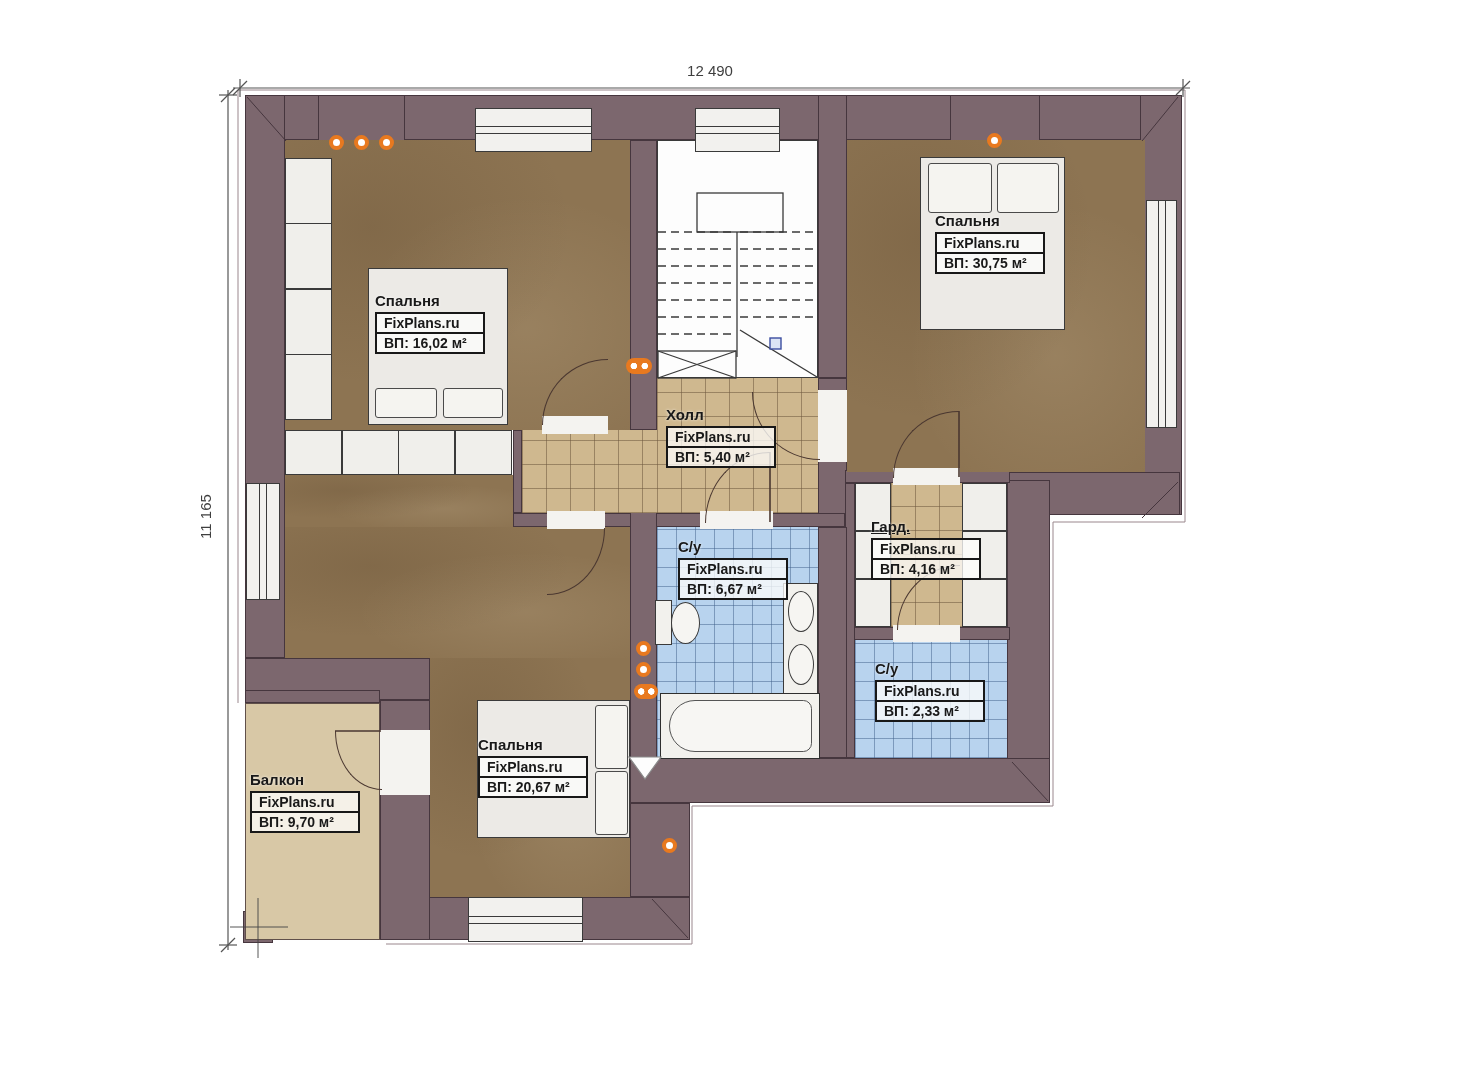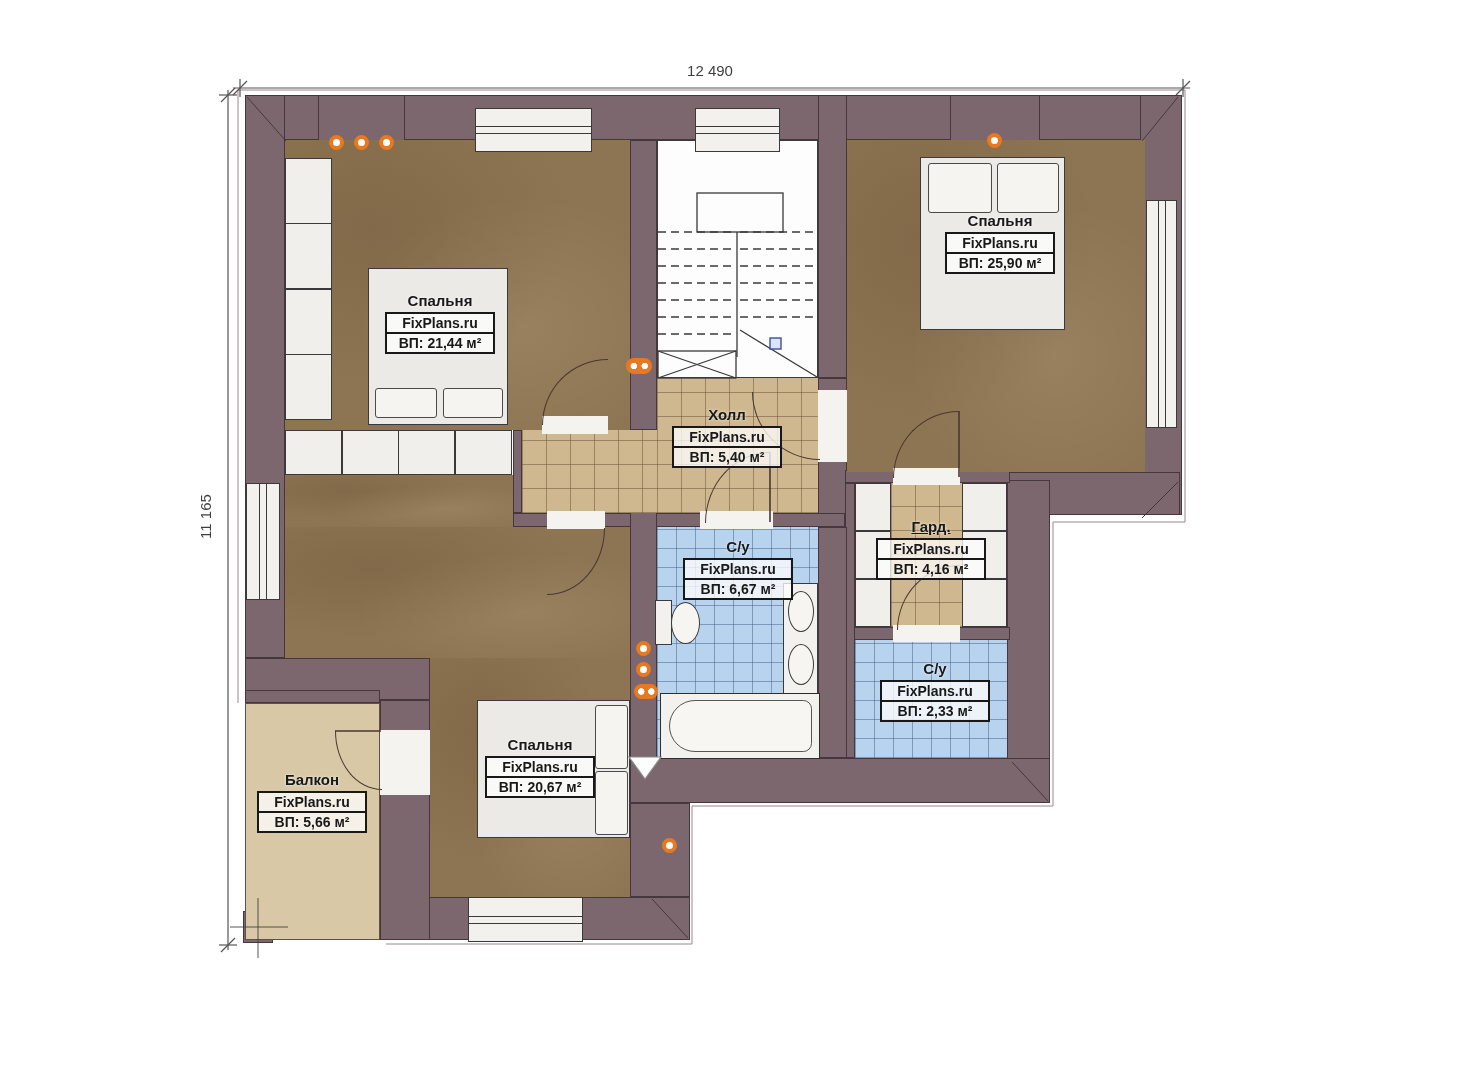--- a/index.html
+++ b/index.html
@@ -43,21 +43,21 @@
   .arc.tl{border-top:1.6px solid #4a3730;border-left:1.6px solid #4a3730;border-top-left-radius:100% 100%;}
   .arc.br{border-bottom:1.6px solid #4a3730;border-right:1.6px solid #4a3730;border-bottom-right-radius:100% 100%;}
   .arc.bl{border-bottom:1.6px solid #4a3730;border-left:1.6px solid #4a3730;border-bottom-left-radius:100% 100%;}
   
   .light{position:absolute;box-sizing:border-box;width:15px;height:15px;border-radius:50%;
     background:#ffffff;border:4px solid #e8791f;z-index:6;}
   .light-double{position:absolute;box-sizing:border-box;border-radius:8px;background:
     radial-gradient(circle at 30% 50%, #fff 0 3px, transparent 3.5px),
     radial-gradient(circle at 72% 50%, #fff 0 3px, transparent 3.5px), #e8791f;z-index:6;}
   
-  .room-label{position:absolute;z-index:7;text-align:center;color:#191919;}
+  .room-label{position:absolute;z-index:7;text-align:left;color:#191919;}
   .room-name{font-weight:bold;font-size:15px;margin-bottom:3px;text-shadow:0 0 3px rgba(255,255,255,.85);}
   .label-box{display:inline-block;background:rgba(253,253,251,.78);border:2px solid #181818;min-width:106px;}
   .label-brand{font-size:14px;font-weight:bold;padding:1px 7px;border-bottom:2px solid #181818;white-space:nowrap;}
   .label-area{font-size:14px;font-weight:bold;padding:1px 7px;white-space:nowrap;}
   .dim-label{position:absolute;z-index:8;font-size:15px;color:#3f3f3f;text-align:center;}
   #dim-left-label{transform:rotate(-90deg);transform-origin:center;}
   #linework{position:absolute;left:0;top:0;z-index:4;pointer-events:none;}
 </style>
 </head>
 <body>
@@ -130,28 +130,28 @@
     <polygon points="629,757 661,757 645,779" fill="#fdfdfd" stroke="#8a8a8a" stroke-width="1.2"></polygon>
   </svg>
 
   <div class="dim-label" id="dim-top-label" style="left:640px;top:62px;width:140px;">12 490</div>
   <div class="dim-label" id="dim-left-label" style="left:160px;top:508px;width:90px;">11 165</div>
 
   <div class="room-label" style="left:375px;top:292px;width:130px;">
     <div class="room-name">Спальня</div>
     <div class="label-box">
       <div class="label-brand">FixPlans.ru</div>
-      <div class="label-area">ВП: 21,44 м²</div>
+      <div class="label-area">ВП: 16,02 м²</div>
     </div>
   </div>
   <div class="room-label" style="left:935px;top:212px;width:130px;">
     <div class="room-name">Спальня</div>
     <div class="label-box">
       <div class="label-brand">FixPlans.ru</div>
-      <div class="label-area">ВП: 25,90 м²</div>
+      <div class="label-area">ВП: 30,75 м²</div>
     </div>
   </div>
   <div class="room-label" style="left:666px;top:406px;width:122px;">
     <div class="room-name">Холл</div>
     <div class="label-box">
       <div class="label-brand">FixPlans.ru</div>
       <div class="label-area">ВП: 5,40 м²</div>
     </div>
   </div>
   <div class="room-label" style="left:678px;top:538px;width:120px;">
@@ -179,21 +179,21 @@
     <div class="room-name">Спальня</div>
     <div class="label-box">
       <div class="label-brand">FixPlans.ru</div>
       <div class="label-area">ВП: 20,67 м²</div>
     </div>
   </div>
   <div class="room-label" style="left:250px;top:771px;width:124px;">
     <div class="room-name">Балкон</div>
     <div class="label-box">
       <div class="label-brand">FixPlans.ru</div>
-      <div class="label-area">ВП: 5,66 м²</div>
+      <div class="label-area">ВП: 9,70 м²</div>
     </div>
   </div>
 
 <div class="w" style="left: 245px; top: 95px; width: 935px; height: 45px;"></div>
     <div class="w" style="left: 245px; top: 95px; width: 40px; height: 563px;"></div>
     <div class="w" style="left: 318px; top: 95px; width: 87px; height: 60px;"></div>
     <div class="w" style="left: 950px; top: 95px; width: 90px; height: 60px;"></div>
     <div class="w" style="left: 1140px; top: 95px; width: 42px; height: 420px;"></div>
     <div class="w" style="left: 1007px; top: 472px; width: 173px; height: 43px;"></div>
     <div class="w" style="left: 1007px; top: 480px; width: 43px; height: 323px;"></div>

